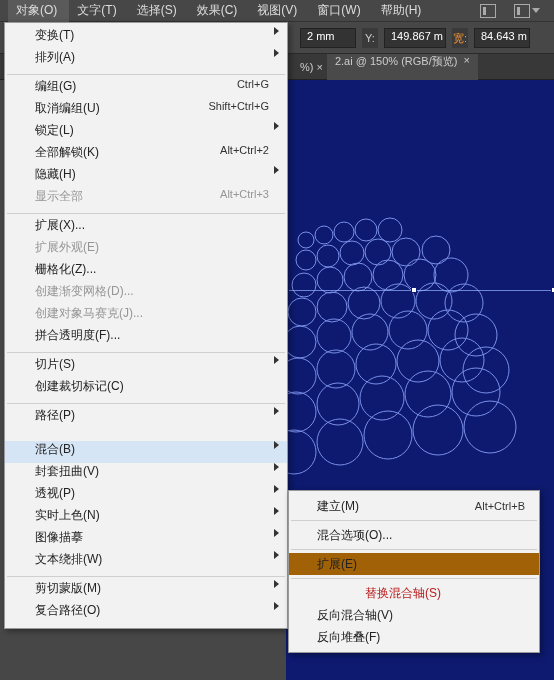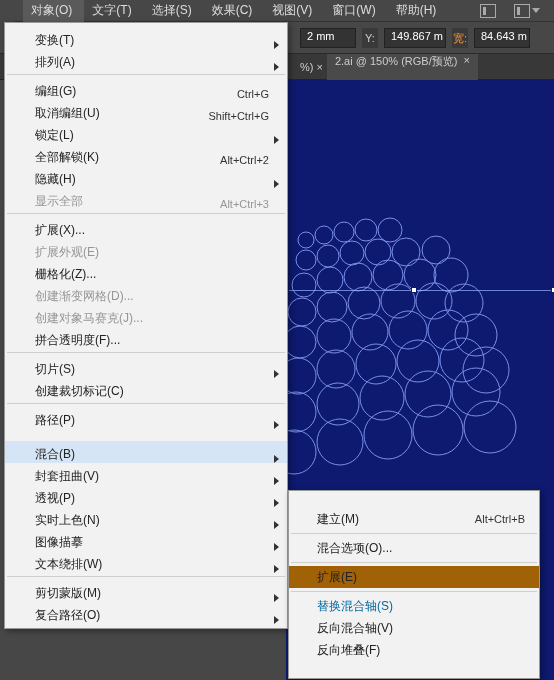--- a/index.html
+++ b/index.html
@@ -1,18 +1,18 @@
 <!DOCTYPE html>
 <html><head>
 <meta charset="utf-8">
 <style>
 * { margin: 0; padding: 0; box-sizing: border-box; font-family: "Microsoft YaHei", SimSun, Arial, sans-serif; }
 body { width: 554px; height: 680px; background: #474747; overflow: hidden; position: relative; }
 
-.menubar { height: 22px; background: #474747; display: flex; align-items: center; padding-left: 8px; color: #ddd; font-size: 12px; border-bottom: 1px solid #333; margin-left: 15px; }
+.menubar { height: 22px; background: #474747; display: flex; align-items: center; padding-left: 8px; color: #ddd; font-size: 12px; border-bottom: 1px solid #333; }
 .menubar .m-item { padding: 3px 12px 3px 8px; cursor: pointer; }
 .menubar .m-item.active { background: #5a5a5a; }
 .menubar .right-icons { margin-left: auto; display: flex; gap: 18px; padding-right: 14px; align-items: center; }
 .icon-box { width: 16px; height: 14px; border: 1px solid #aaa; position: relative; }
 .icon-box::before { content: ""; position: absolute; left: 2px; top: 2px; width: 3px; height: 8px; background: #aaa; }
 .icon-arrow { width: 0; height: 0; border-left: 4px solid transparent; border-right: 4px solid transparent; border-top: 5px solid #aaa; margin-left: 2px; }
 
 .prop-bar { height: 32px; background: #474747; display: flex; align-items: center; padding-left: 300px; gap: 6px; color: #ccc; font-size: 11px; border-bottom: 1px solid #2a2a2a; }
 .prop-bar .lbl { color: #ccc; width: 16px; text-align: center; background: #3a3a3a; height: 20px; line-height: 20px; }
 .prop-bar .lbl.orange { color: #ff9933; }
@@ -25,33 +25,33 @@
 .canvas { position: absolute; left: 286px; top: 80px; right: 0; bottom: 0; background: #0d1a6f; overflow: hidden; }
 .canvas svg { position: absolute; left: 0; top: 0; }
 .sel-box { position: absolute; left: 0; top: 210px; width: 268px; height: 210px; }
 .sel-box .corner { position: absolute; width: 6px; height: 6px; background: #fff; border: 1px solid #0d1a6f; }
 .sel-box .c1 { left: -3px; top: -3px; }
 .sel-box .c2 { right: -3px; top: -3px; }
 .sel-box .c3 { left: 125px; top: -3px; }
 .sel-line { position: absolute; left: 0; top: 210px; width: 265px; height: 1px; background: rgba(150,180,255,.7); }
 
 .dropdown { position: absolute; left: 4px; top: 22px; width: 284px; background: #f2f2f2; border: 1px solid #999; box-shadow: 2px 2px 6px rgba(0,0,0,.4); font-size: 12px; color: #222; padding: 4px 0; }
-.dropdown .row { display: flex; align-items: flex-end; height: 22px; padding: 0 18px 0 30px; cursor: pointer; position: relative; }
+.dropdown .row { display: flex; align-items: flex-start; height: 22px; padding: 0 18px 0 30px; cursor: pointer; position: relative; }
 .dropdown .row.highlight { background: #d6e5f5; margin-top: 12px; }
 .dropdown .row.disabled { color: #969696; cursor: default; }
 .dropdown .row .lbl-t { flex: 1; }
 .dropdown .row .sc { color: #333; font-size: 11px; }
 .dropdown .row.disabled .sc { color: #969696; }
 .dropdown .row .arrow-r { position: absolute; right: 8px; width: 0; height: 0; border-top: 4px solid transparent; border-bottom: 4px solid transparent; border-left: 5px solid #333; }
 .dropdown .sep { height: 1px; background: #cfcfcf; margin: 3px 2px; }
 
-.submenu { position: absolute; left: 288px; top: 490px; width: 252px; background: #f2f2f2; border: 1px solid #999; box-shadow: 2px 2px 6px rgba(0,0,0,.4); font-size: 12px; color: #222; padding: 17px 0; }
+.submenu { position: absolute; left: 288px; top: 490px; width: 252px; background: #f2f2f2; border: 1px solid #999; box-shadow: 2px 2px 6px rgba(0,0,0,.4); font-size: 12px; color: #222; padding: 4px 0; }
 .submenu .row { display: flex; align-items: center; height: 22px; padding: 0 14px 0 28px; cursor: pointer; position: relative; }
 .submenu .row.highlight { background: #a16207; }
-.submenu .row.disabled { color: #0369a1; }
+.submenu .row.disabled { color: #b91c1c; margin-left: 48px; }
 .submenu .row .lbl-t { flex: 1; }
 .submenu .row .sc { color: #333; font-size: 11px; }
 .submenu .sep { height: 1px; background: #cfcfcf; margin: 3px 2px; }
 </style>
 </head>
 <body>
 
 <div class="menubar">
   <div class="m-item active">对象(O)</div>
   <div class="m-item">文字(T)</div>

